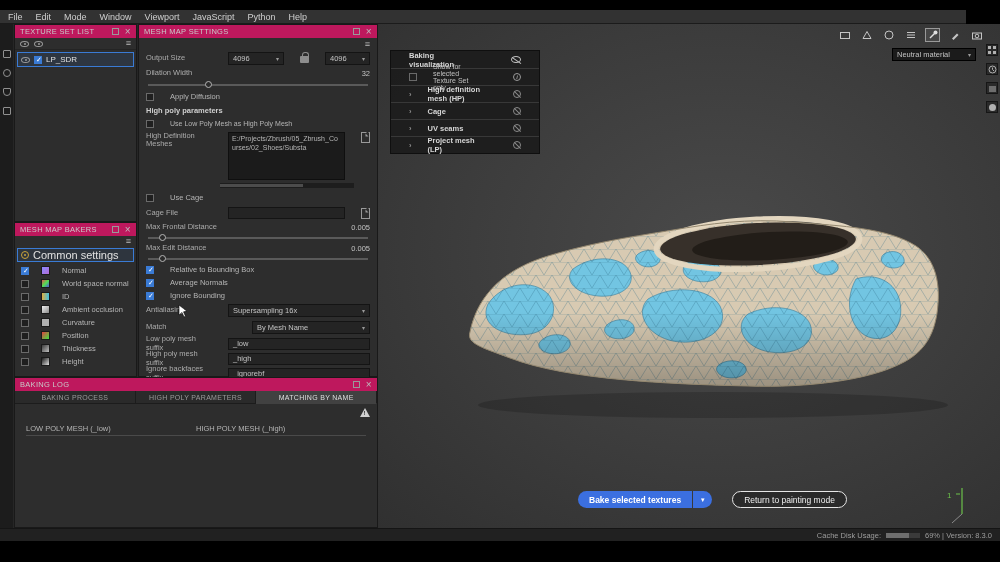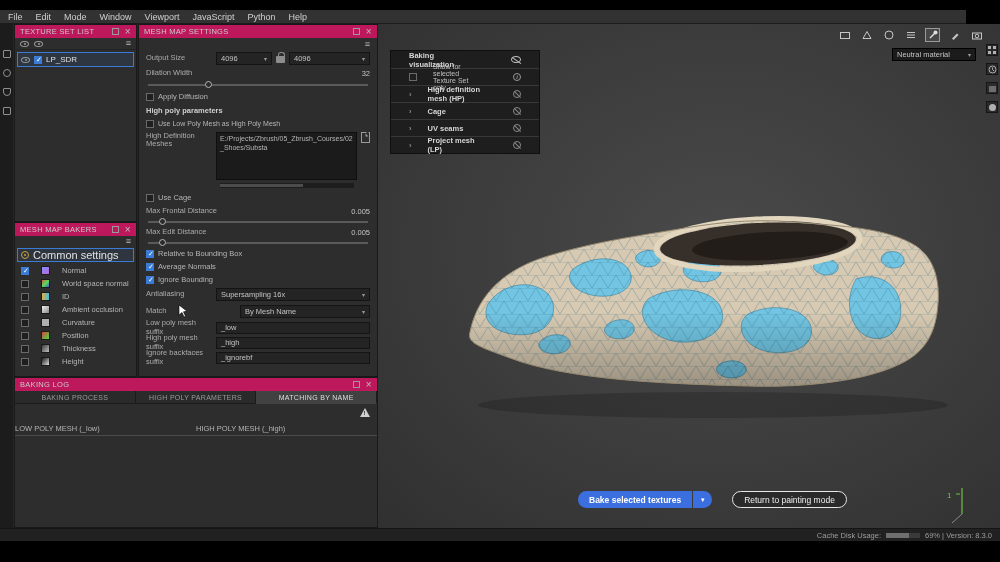--- a/index.html
+++ b/index.html
@@ -31,21 +31,21 @@
 
   
   .tsl-toolbar{height:12px;display:flex;align-items:center;padding:0 5px;gap:5px;border-bottom:1px solid #242424}
   .eye{width:9px;height:6px;border:1px solid #9a9a9a;border-radius:50%;position:relative;flex:none}
   .eye::after{content:"";position:absolute;left:2.5px;top:1px;width:2px;height:2px;background:#9a9a9a;border-radius:50%}
   .tsl-item{height:15px;margin:2px 2px;display:flex;align-items:center;gap:4px;padding:0 3px;border:1px solid #3a7bd5;background:rgba(58,123,213,.12);font-size:8px;color:#e0e0e0}
 
   
   .pbody{padding:1px 7px;font-size:8px;color:#b0b0b0}
   .mrow{height:10px;display:flex;justify-content:flex-end;align-items:center}
-  .srow{display:flex;align-items:center;gap:4px}
+  .srow{display:flex;align-items:center;gap:16px}
   .lbl{width:66px;flex:none;font-size:7.5px;line-height:1.1;color:#ababab}
   .dd{background:#242424;border:1px solid #141414;height:13px;display:flex;align-items:center;padding:0 4px;color:#c3c3c3;font-size:7.5px;gap:3px}
   .dd .arr{color:#9a9a9a;font-size:6px}
   .inp{background:#242424;border:1px solid #141414;height:12px;display:flex;align-items:center;padding:0 4px;color:#c3c3c3;font-size:7.5px}
   .slider{height:2px;background:#5a5a5a;position:relative;flex:1;margin:0 2px}
   .thumb{width:7px;height:7px;border:1px solid #b5b5b5;background:#2b2b2b;border-radius:50%;position:absolute;top:-3px}
   .lock-ic{width:9px;height:7px;background:#8d8d8d;border-radius:1px;position:relative;margin-top:3px;flex:none}
   .lock-ic::before{content:"";position:absolute;left:1.5px;top:-4px;width:5px;height:4px;border:1px solid #8d8d8d;border-bottom:none;border-radius:3px 3px 0 0}
   .file-ic{width:9px;height:11px;border:1px solid #9a9a9a;position:relative;flex:none;background:#2d2d2d}
   .file-ic::after{content:"";position:absolute;right:-1px;top:-1px;border-left:3px solid transparent;border-top:3px solid #2d2d2d;border-right:3px solid #9a9a9a;transform:rotate(90deg)}
@@ -71,21 +71,21 @@
   .chip-thick{background:linear-gradient(135deg,#3a3a3a,#c0c0c0)}
   .chip-height{background:linear-gradient(135deg,#1a1a1a,#e0e0e0)}
 
   
   .tabs{display:flex;height:13px}
   .tab{flex:1;display:flex;align-items:center;justify-content:center;font-size:7px;letter-spacing:.3px;color:#9a9a9a;background:#2a2a2a;border-right:1px solid #1c1c1c;border-bottom:1px solid #1c1c1c}
   .tab.active{background:#414141;color:#dedede;border-bottom:1px solid #414141}
   .warn-row{height:17px;display:flex;align-items:center;justify-content:flex-end;padding:0 7px}
   .warn{position:relative;width:0;height:0;border-left:5px solid transparent;border-right:5px solid transparent;border-bottom:9px solid #cfcfcf}
   .warn span{position:absolute;left:-1.5px;top:1.5px;font-size:6px;color:#2d2d2d;font-weight:bold}
-  .log-table{margin:0 0}
+  .log-table{margin:0 11px}
   .lt-row{display:flex;border-bottom:1px solid #4a4a4a;height:15px;align-items:center;font-size:7.5px}
   .lt-row .c{flex:1}
   .lt-head{color:#b5b5b5}
   .lt-data{color:#c9c9c9}
 
   
   .viewport{position:absolute;left:378px;top:14px;width:622px;height:504px;background:radial-gradient(ellipse at 55% 45%,#4a4a4a 0%,#3c3c3c 55%,#303030 100%);overflow:hidden}
   .shoe{position:absolute;left:70px;top:160px}
 
   .vp-toolbar{position:absolute;top:4px;right:16px;display:flex;gap:7px;align-items:center}
@@ -226,20 +226,27 @@
       </div>
       <div class="hscroll">
           <span class="hthumb"></span>
         </div>
 
       <div class="srow" style="height:15px">
         <span class="cb"></span>
         <span class="chk-lbl">Use Cage</span>
       </div>
 
+      <div class="srow" style="height:16px">
+        <span class="lbl">Cage File</span>
+        <div class="inp" style="flex:1">
+            <span></span>
+          </div>
+        <span class="file-ic"></span>
+      </div>
 
       <div class="srow" style="height:12px">
         <span class="lbl" style="width:auto">Max Frontal Distance</span>
         <span class="sp"></span>
         <span class="val">0.005</span>
       </div>
       <div class="srow" style="height:9px">
         <div class="slider">
             <span class="thumb" style="left:5%"></span>
           </div>

